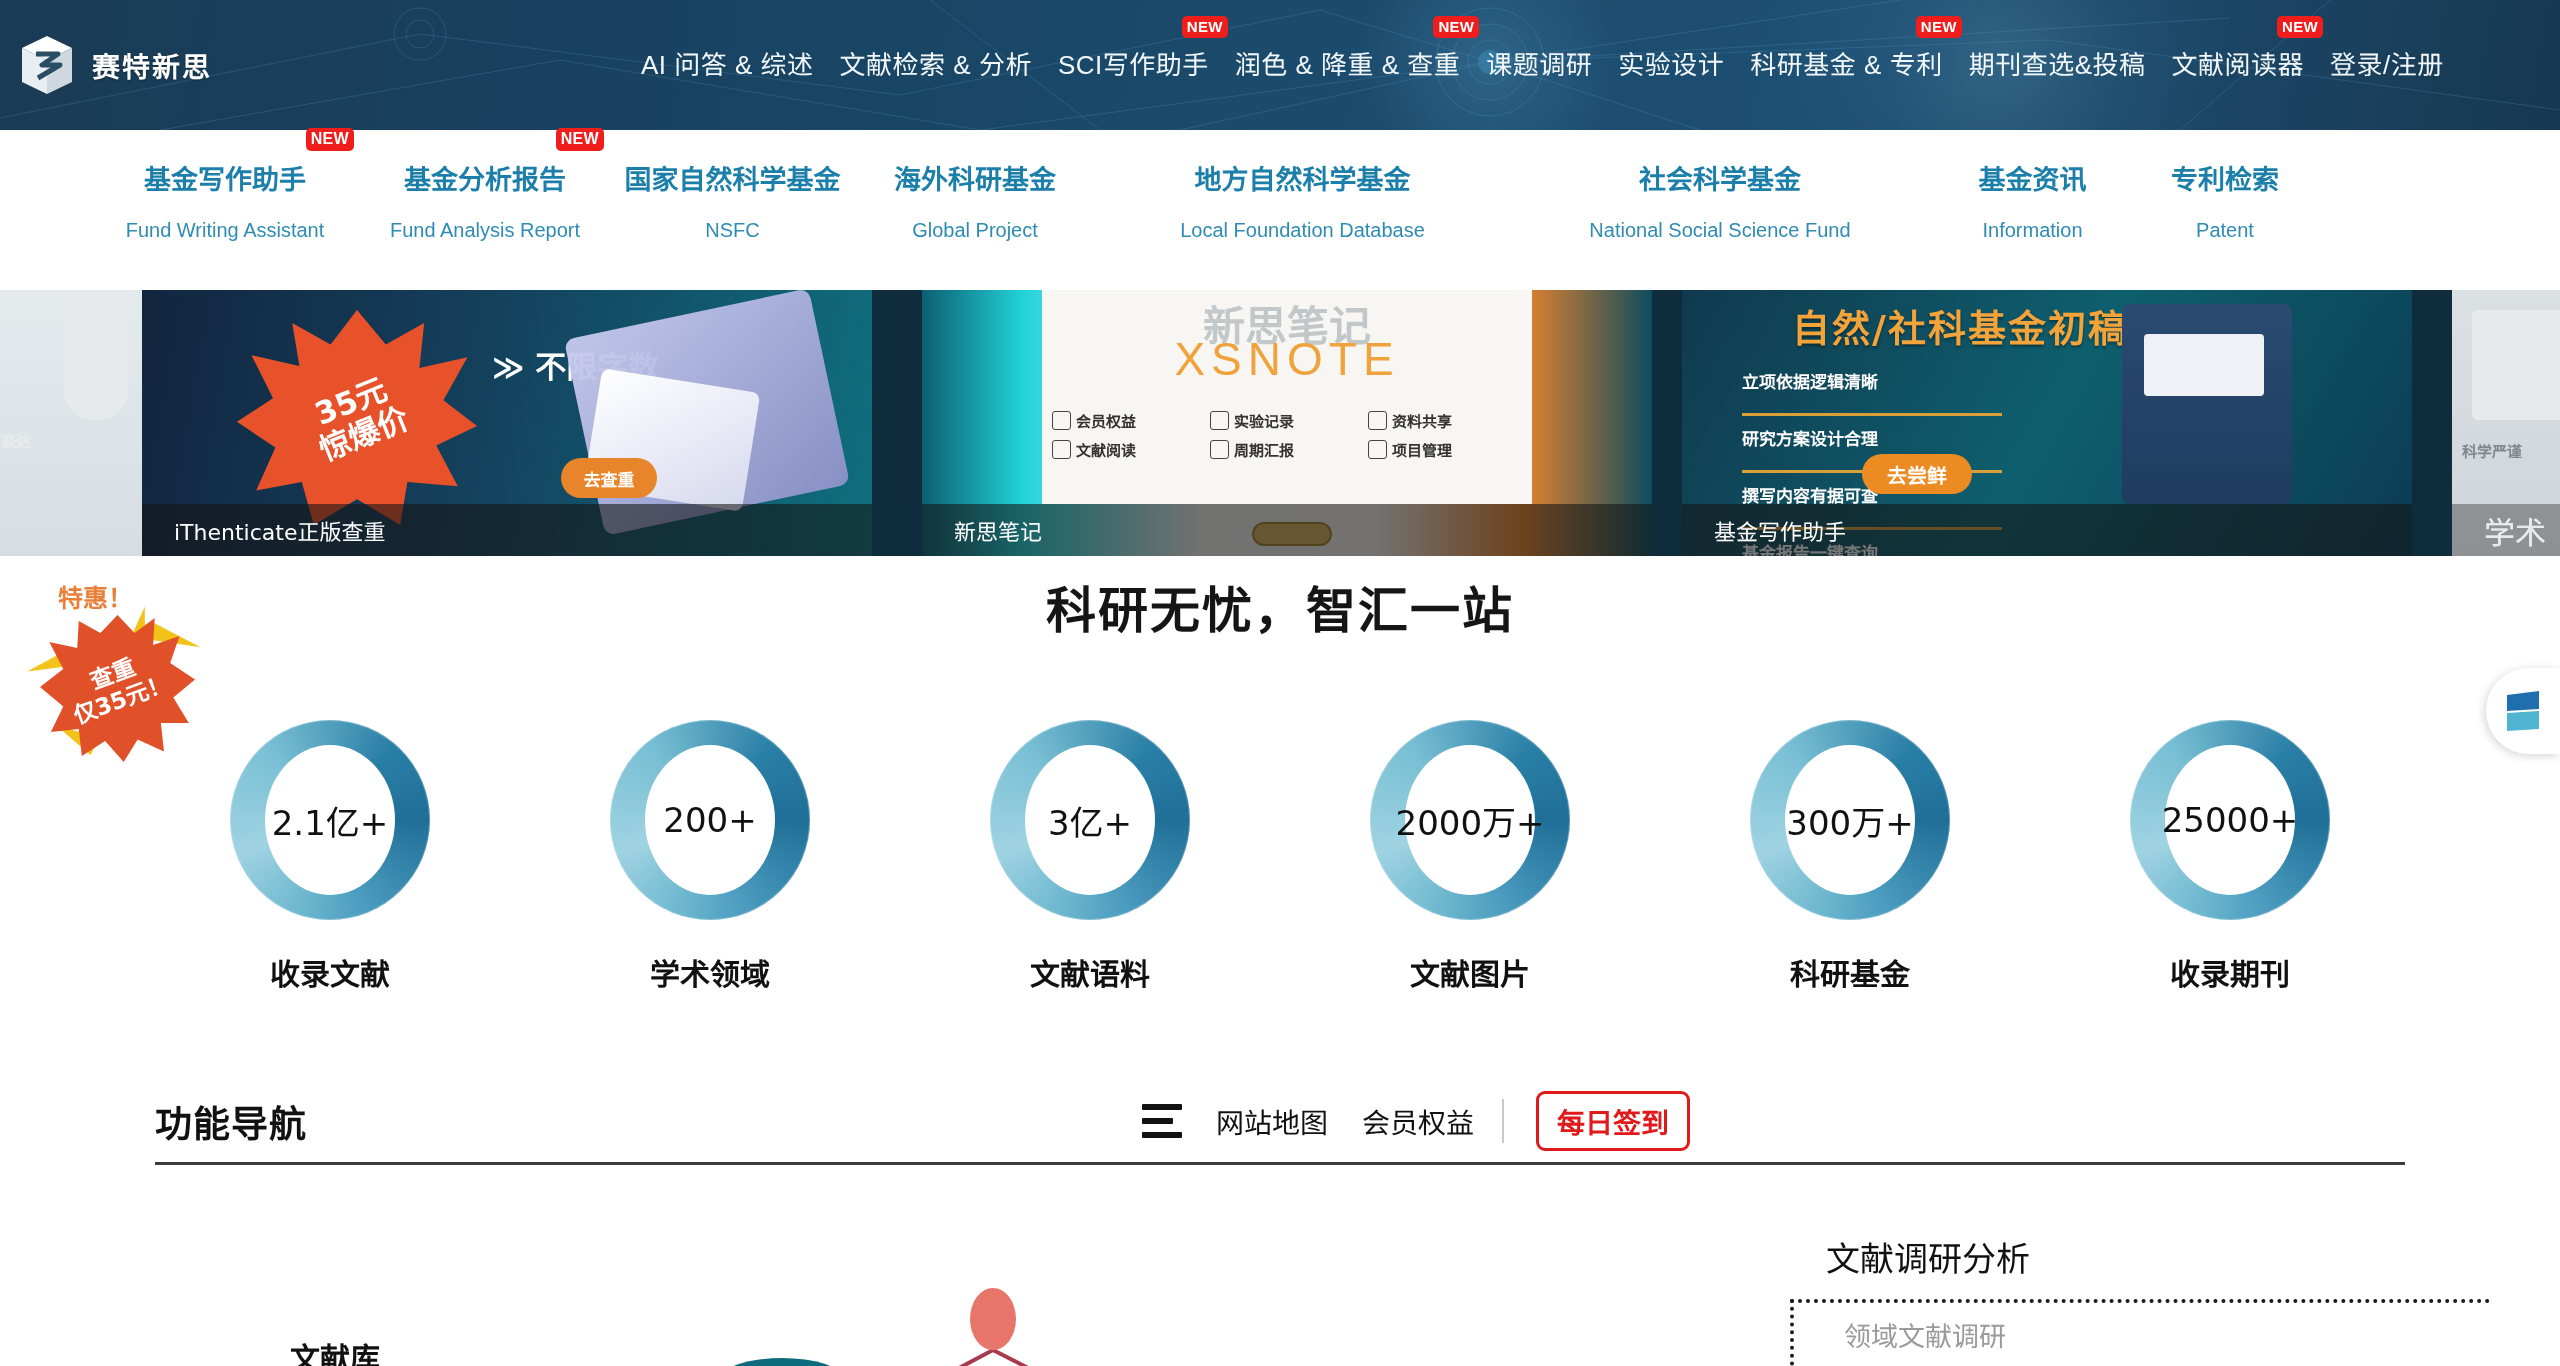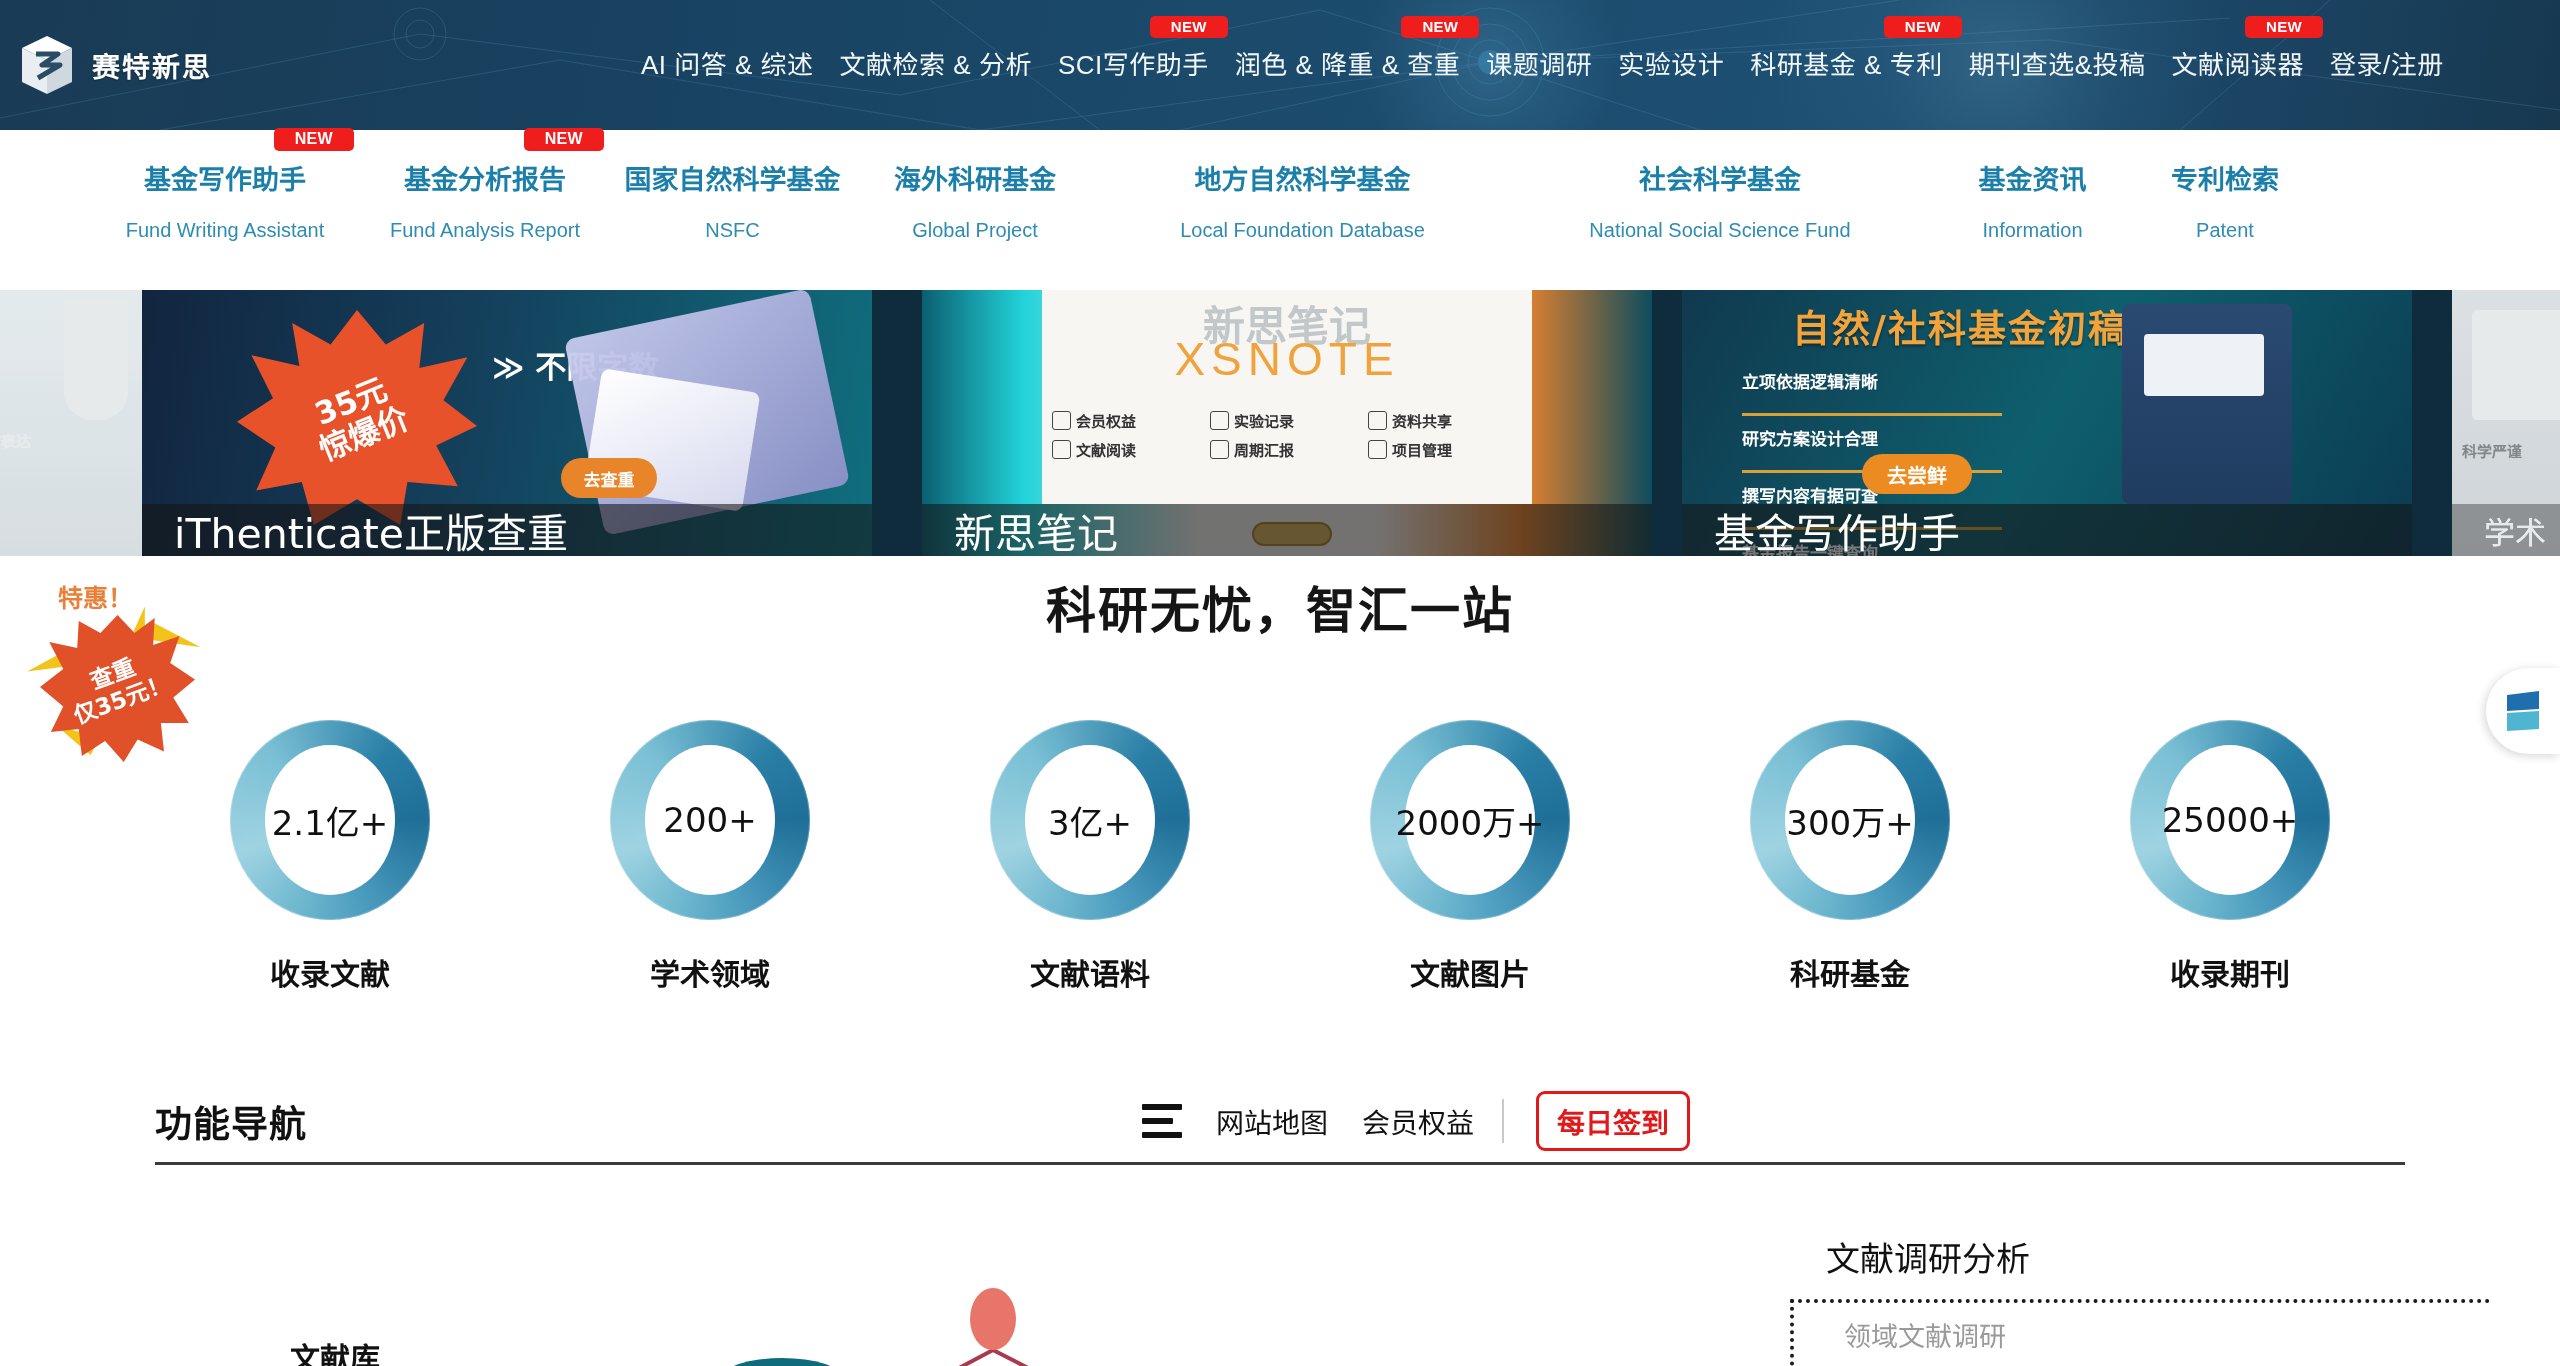--- a/index.html
+++ b/index.html
@@ -36,21 +36,21 @@
   }
 
   .mainnav { display: flex; align-items: center; gap: 0; margin-left: 190px; }
   .nav-item {
     position: relative; color: #f2f7fa; font-size: 26px; white-space: nowrap;
     padding: 0 13px; line-height: 130px; cursor: pointer; letter-spacing: .5px;
   }
   .badge-new {
     position: absolute; top: 16px; right: -6px;
     background: #f01d1d; color: #fff; font-size: 15px; font-weight: 700;
-    line-height: 1; padding: 3px 21px 4px; border-radius: 5px;
+    line-height: 1; padding: 3px 5px 4px; border-radius: 5px;
     font-family: "Liberation Sans", sans-serif; letter-spacing: .3px;
   }
 
   
   .subnav {
     position: absolute; left: 0; top: 130px; width: 2560px; height: 160px;
     background: #ffffff;
     display: flex; align-items: flex-start; padding: 0 90px;
   }
   .subnav-col {
@@ -66,21 +66,21 @@
   .subnav-col .badge-new { top: -2px; right: 6px; font-size: 16px; }
 
   
   .carousel {
     position: absolute; left: 0; top: 290px; width: 2560px; height: 266px;
     overflow: hidden; background: #0e2c3c;
   }
   .slide { position: absolute; top: 0; height: 266px; overflow: hidden; }
   .slide .cap {
     position: absolute; left: 0; bottom: 0; width: 100%; height: 52px;
-    background: rgba(20,20,20,.58); color: #fff; font-size: 41px; font-weight: 500;
+    background: rgba(20,20,20,.58); color: #fff; font-size: 22px; font-weight: 500;
     display: flex; align-items: center; padding-left: 32px;
     font-family: "DejaVu Sans", "Liberation Sans", sans-serif;
   }
   .slide.side { filter: grayscale(.55) brightness(1.12); opacity: .9; }
   .slide.side .cap { background: rgba(60,60,60,.45); font-size: 31px; }
 
   .s-left  { left: -18px; width: 160px; background: linear-gradient(180deg,#dde6ea,#cfd8dc); }
   .s1 { left: 142px;  width: 730px; background: linear-gradient(100deg,#12253f 0%,#14405c 45%,#0f6f7e 100%); }
   .s2 { left: 922px;  width: 730px; background: linear-gradient(90deg,#0b5f72 0%,#22d3d9 14%, #f2f2f0 38%, #f6f4f1 62%, #e9832d 82%, #0d4c5e 100%); }
   .s3 { left: 1682px; width: 730px; background: linear-gradient(120deg,#10394e 0%,#0e5f6e 50%,#0b3b52 100%); }

